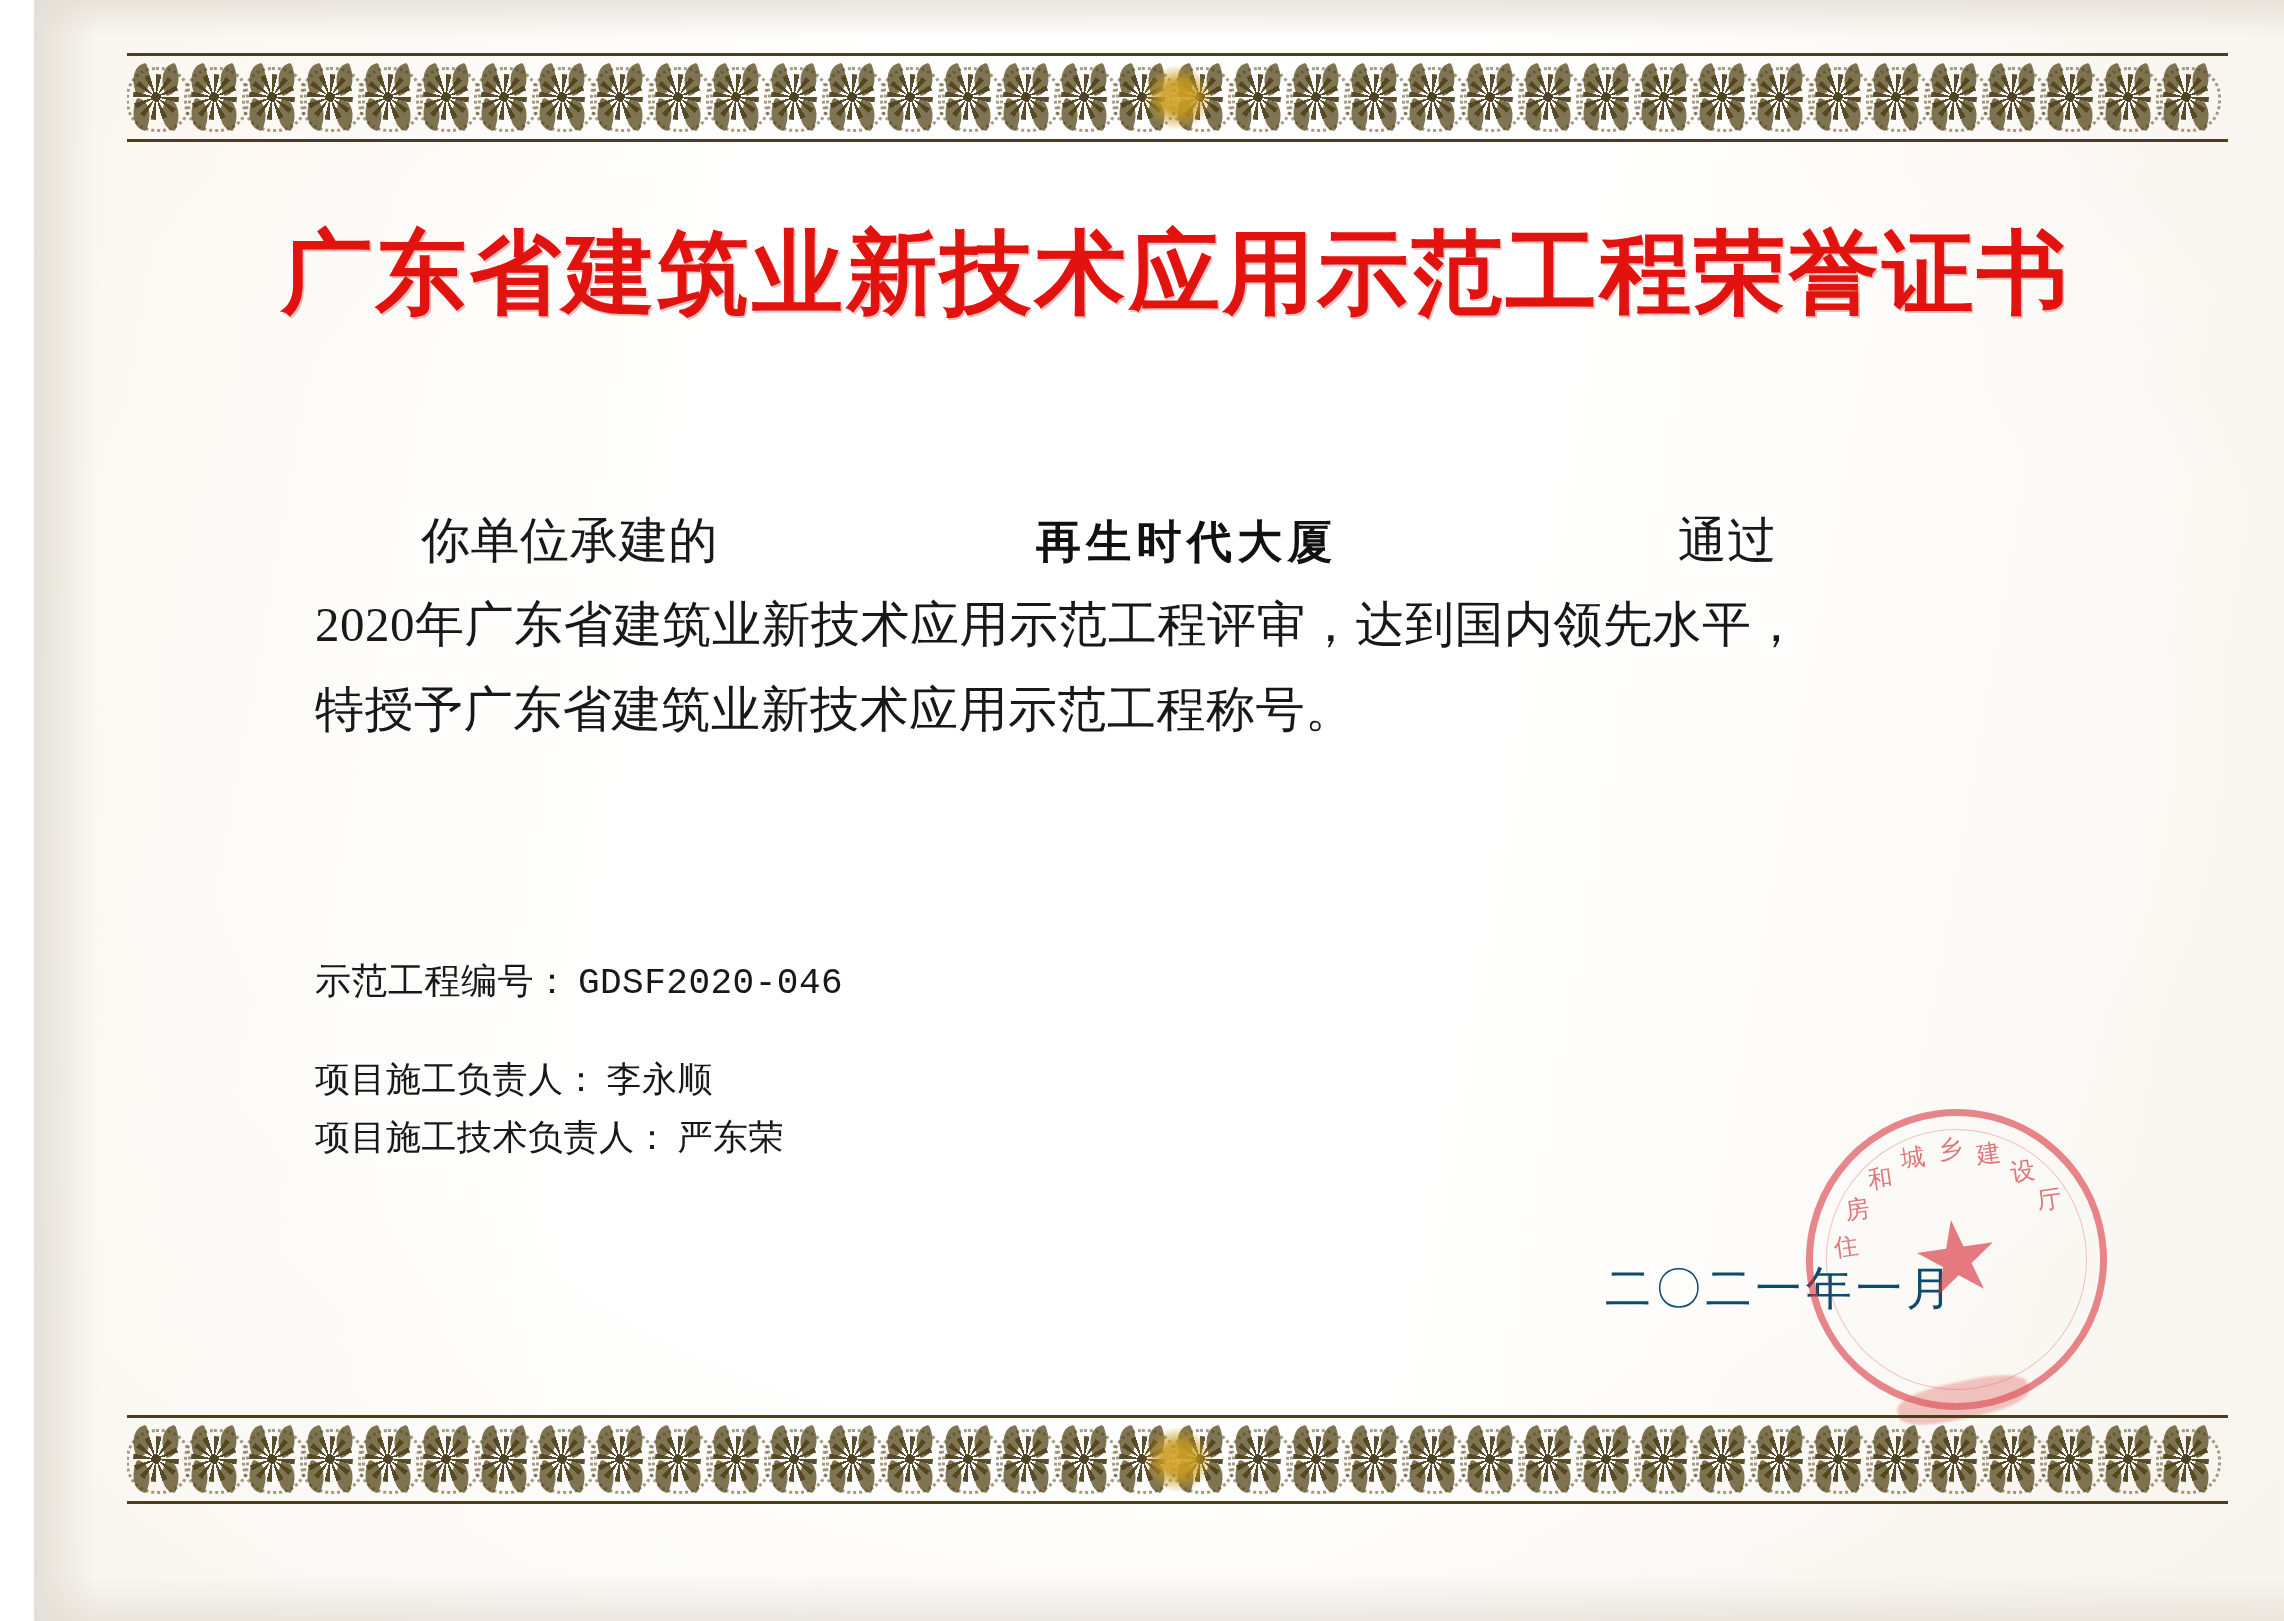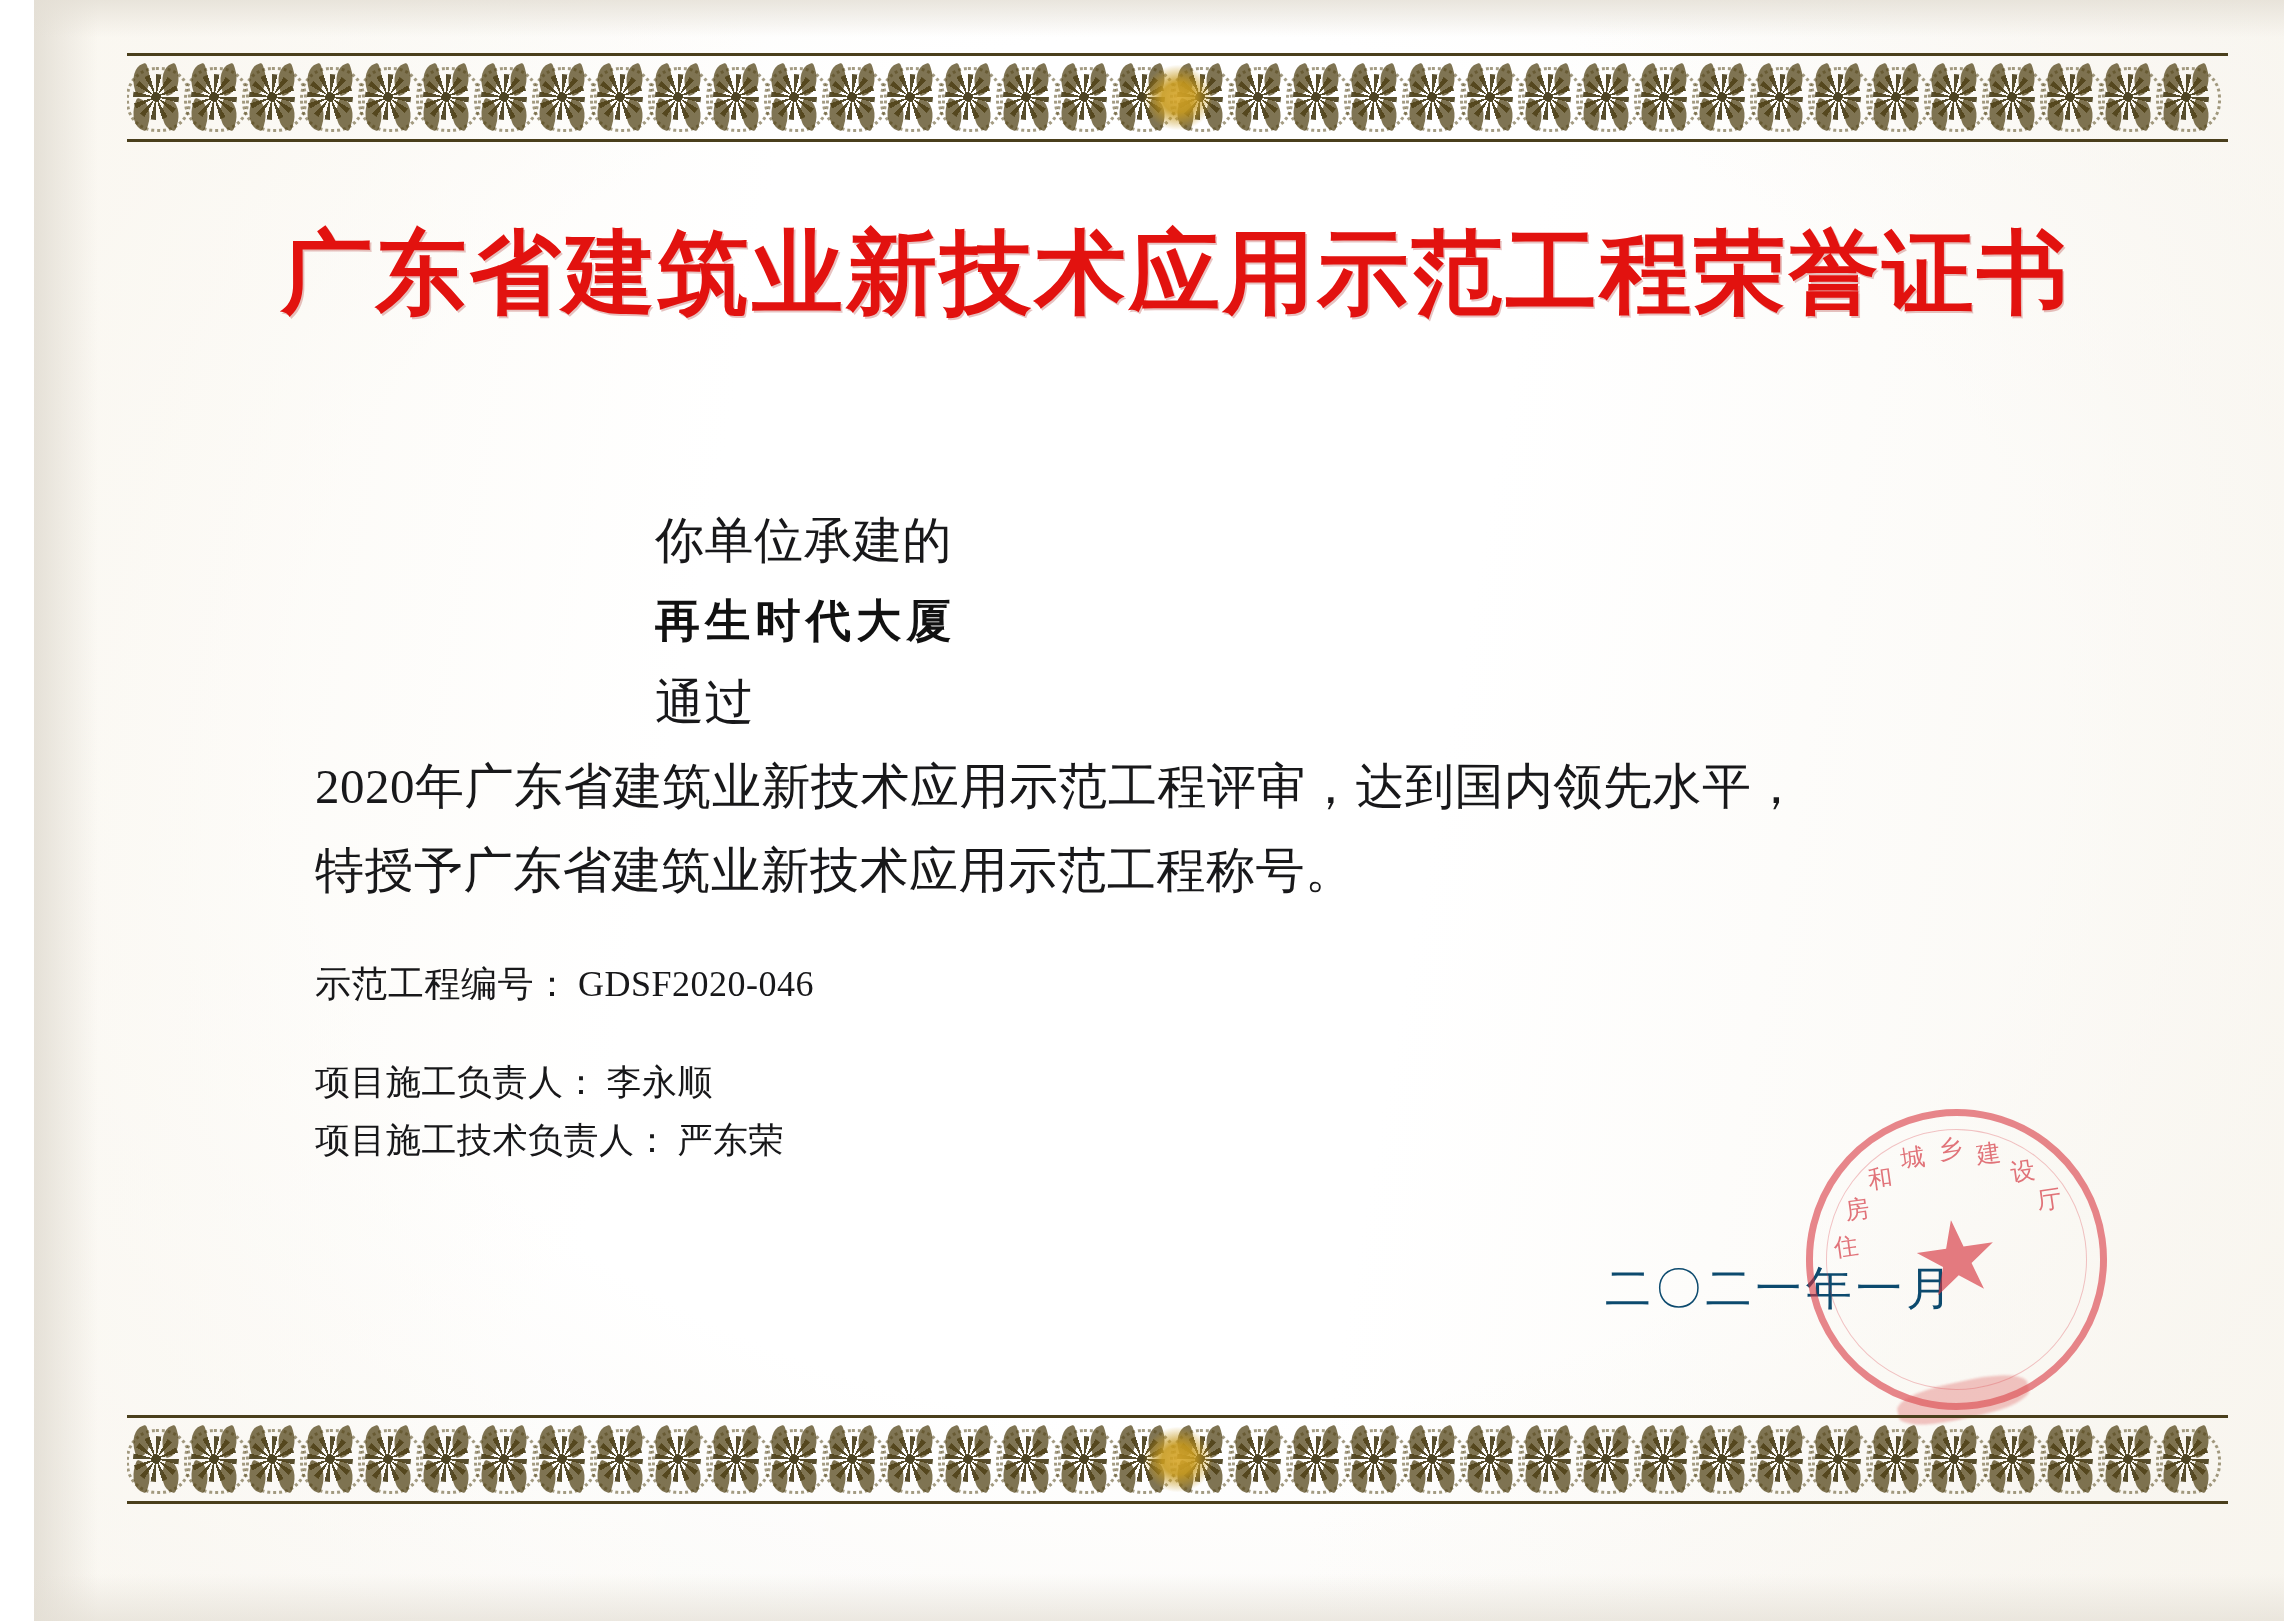--- a/index.html
+++ b/index.html
@@ -197,21 +197,20 @@
   .main-para {
     font-size: 49px;
     line-height: 1.72;
     letter-spacing: 0.5px;
   }
 
   .line-1 {
     display: flex;
     align-items: baseline;
     white-space: nowrap;
-    flex-direction: column;
   }
   .indent { display: inline-block; width: 106px; }
   .lead-text { }
   .project-name {
     font-family: Liberation Serif, serif;
     font-weight: bold;
     font-size: 45px;
     letter-spacing: 5.3px;
     margin: 0 0 0 318px;
     color: #111;
@@ -219,20 +218,21 @@
   .tail-text { margin-left: 340px; text-align: center; }
 
   .line-2, .line-3 { white-space: nowrap; }
 
   
   .details {
     position: absolute;
     top: 966px;
     left: 281px;
     color: #18181a;
+    font-family: Liberation Mono, monospace;
   }
   .detail-row {
     font-size: 35px;
     letter-spacing: 0.5px;
     line-height: 1.0;
     margin-bottom: 30px;
     white-space: nowrap;
   }
   .detail-row.cert-no { margin-bottom: 63px; font-size: 36px; }
   .detail-row.small { margin-bottom: 23px; }

